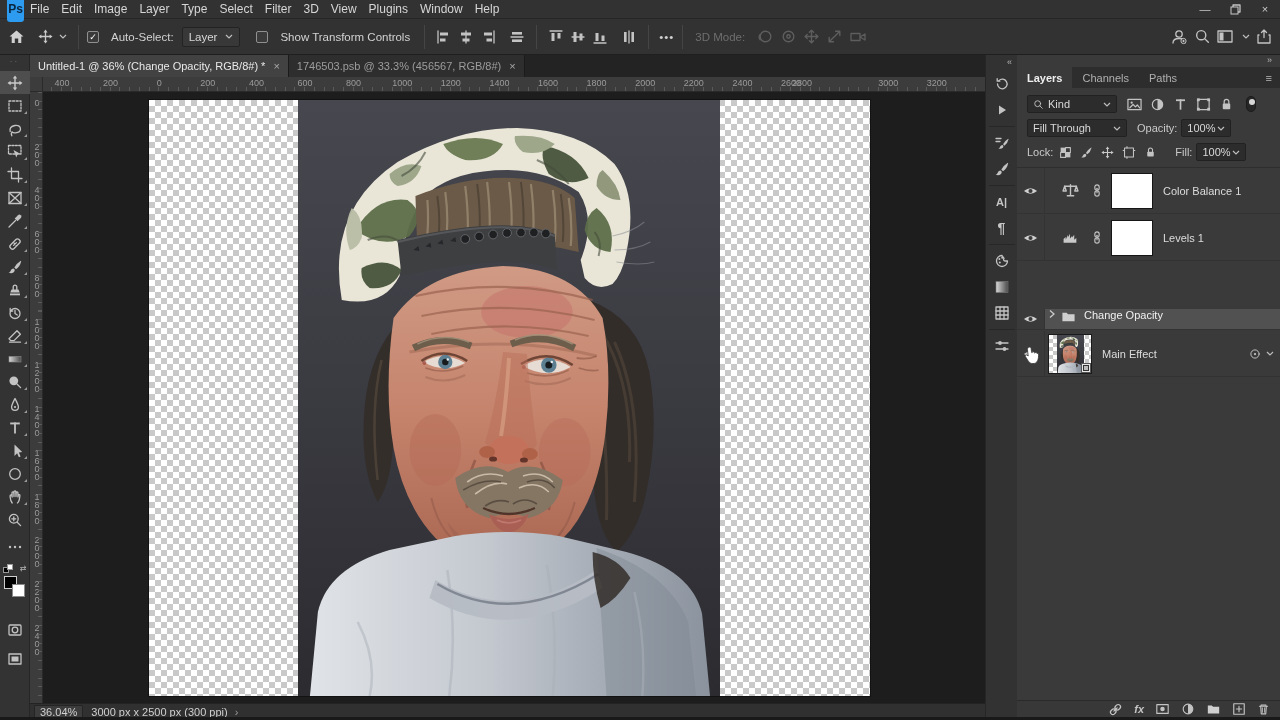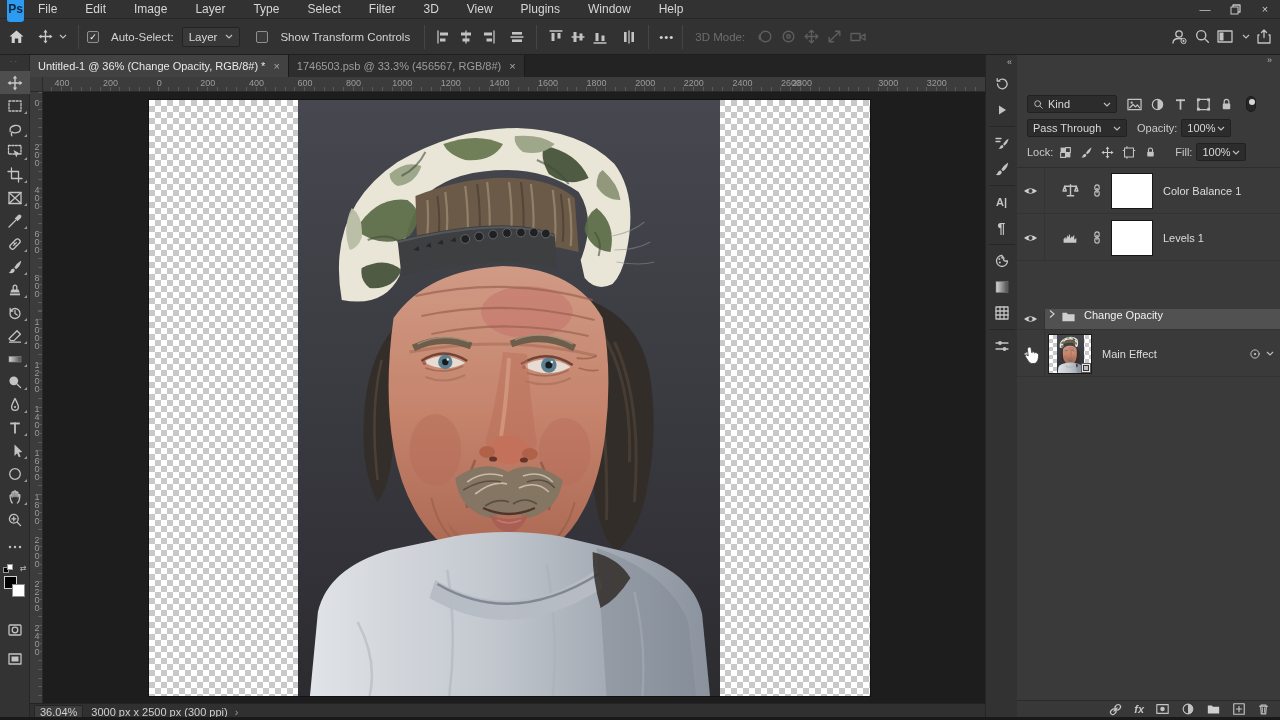--- a/index.html
+++ b/index.html
@@ -6,21 +6,21 @@
   html,body{width:1280px;height:720px;overflow:hidden;background:#1d1d1d;
     font-family:"Liberation Sans",sans-serif;-webkit-font-smoothing:antialiased}
   svg{display:block}
   .stroke{stroke:#c3c3c3;fill:none;stroke-width:1.3;stroke-linecap:round;stroke-linejoin:round}
   .fillc{fill:#c3c3c3}
   
   .menubar{position:absolute;left:0;top:0;width:1280px;height:19px;background:#323232;
     border-bottom:1px solid #262626;display:flex;align-items:center;z-index:30}
   .pslogo{width:17px;height:25px;margin-left:7px;background:#2d9bf0;color:#0b2740;font-size:12px;
     font-weight:bold;border-radius:3px;display:flex;align-items:center;justify-content:center}
-  .mi{color:#d6d6d6;font-size:12px;padding:0 14px;line-height:19px}
+  .mi{color:#d6d6d6;font-size:12px;padding:0 6px;line-height:19px}
   .winctl{margin-left:auto;display:flex;align-items:center;height:19px}
   .winbtn{width:30px;height:19px;color:#c9c9c9;font-size:11px;display:flex;align-items:center;justify-content:center}
   
   .optbar{position:absolute;left:0;top:19px;width:1280px;height:36px;background:#323232;
     border-bottom:1px solid #1f1f1f;display:flex;align-items:center;z-index:29}
   .sep{width:1px;height:24px;background:#454545;margin:0 8px}
   .cb{width:12px;height:12px;border:1px solid #909090;border-radius:2px;background:#3a3a3a;
     display:flex;align-items:center;justify-content:center;font-size:9px;color:#fff}
   .olabel{color:#d2d2d2;font-size:11.5px;margin-left:12px}
   .dd{height:20px;background:#383838;border:1px solid #232323;border-radius:2px;display:flex;
@@ -684,20 +684,26 @@
         <line x1="2" y1="5" x2="14" y2="5" class="stroke" stroke-width="1.1"></line>
         <circle cx="6" cy="5" r="1.9" class="fillc"></circle>
         <line x1="2" y1="11" x2="14" y2="11" class="stroke" stroke-width="1.1"></line>
         <circle cx="10.5" cy="11" r="1.9" class="fillc"></circle>
       </svg>
     </div>
 </div>
 
 <div class="panel">
   <div class="pcollapse">»</div>
+  <div class="ptabs">
+    <div class="ptab active">Layers</div>
+    <div class="ptab">Channels</div>
+    <div class="ptab">Paths</div>
+    <div class="pmenu">≡</div>
+  </div>
 
   <div class="prow" style="top:40px;height:18px;padding-left:10px">
     <div class="field" style="width:90px">
       <svg width="11" height="11" viewBox="0 0 16 16">
           <use href="#i-search"></use>
         </svg>
       <span style="margin-left:4px">Kind</span>
       <svg style="margin-left:auto" width="8" height="5">
           <use href="#i-chev"></use>
         </svg>
@@ -720,21 +726,21 @@
         <rect x="12" y="11.5" width="3" height="3" class="fillc"></rect>
       </svg>
     <svg class="ficon" width="15" height="15" viewBox="0 0 16 16">
         <use href="#i-lockpad"></use>
       </svg>
     <div class="toggle" style="margin-left:8px"></div>
   </div>
 
   <div class="prow" style="top:64px;height:18px;padding-left:10px">
     <div class="field" style="width:100px">
-      <span>Pass Through</span>
+      <span>Fill Through</span>
       <svg style="margin-left:auto" width="8" height="5">
           <use href="#i-chev"></use>
         </svg>
     </div>
     <span class="plabel" style="margin-left:10px">Opacity:</span>
     <div class="field" style="width:50px;margin-left:4px">
       <span>100%</span>
       <svg style="margin-left:auto" width="8" height="5">
           <use href="#i-chev"></use>
         </svg>

